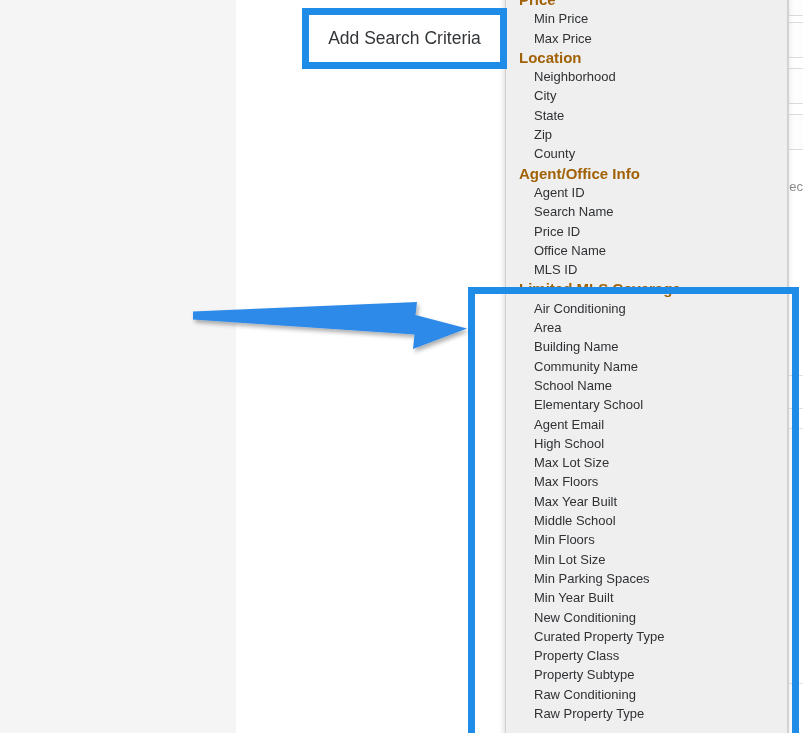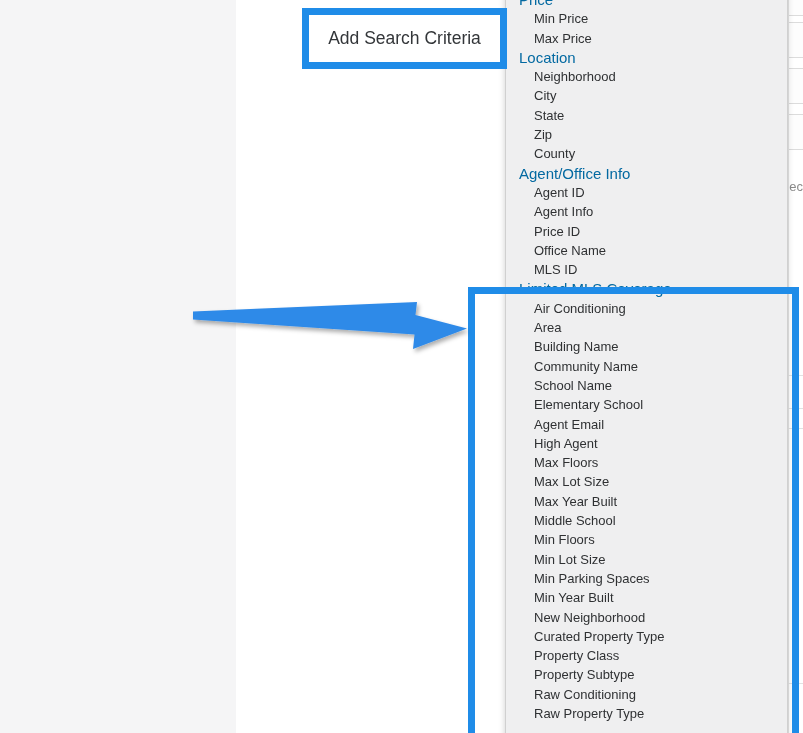--- a/index.html
+++ b/index.html
@@ -149,25 +149,26 @@
     overflow: hidden;
   }
   .dd-scroll {
     position: absolute;
     left: 0;
     top: 0;
     width: 100%;
   }
   .dd-group {
     font-size: 15px;
-    color: #0369a1;
+    color: #a16207;
     padding: 0 0 0 13px;
     line-height: 19.3px;
     height: 19.3px;
     white-space: nowrap;
+    font-weight: bold;
   }
   .dd-item {
     font-size: 13px;
     color: #2f3133;
     padding: 0 0 0 28px;
     line-height: 19.3px;
     height: 19.3px;
     white-space: nowrap;
     cursor: default;
   }
@@ -246,42 +247,42 @@
         <div class="dd-item">Min Price</div>
         <div class="dd-item">Max Price</div>
         <div class="dd-group">Location</div>
         <div class="dd-item">Neighborhood</div>
         <div class="dd-item">City</div>
         <div class="dd-item">State</div>
         <div class="dd-item">Zip</div>
         <div class="dd-item">County</div>
         <div class="dd-group">Agent/Office Info</div>
         <div class="dd-item">Agent ID</div>
-        <div class="dd-item">Agent Info</div>
+        <div class="dd-item">Search Name</div>
         <div class="dd-item">Price ID</div>
         <div class="dd-item">Office Name</div>
         <div class="dd-item">MLS ID</div>
         <div class="dd-group">Limited MLS Coverage</div>
         <div class="dd-item">Air Conditioning</div>
         <div class="dd-item">Area</div>
         <div class="dd-item">Building Name</div>
         <div class="dd-item">Community Name</div>
         <div class="dd-item">School Name</div>
         <div class="dd-item">Elementary School</div>
         <div class="dd-item">Agent Email</div>
-        <div class="dd-item">High Agent</div>
+        <div class="dd-item">High School</div>
+        <div class="dd-item">Max Lot Size</div>
         <div class="dd-item">Max Floors</div>
-        <div class="dd-item">Max Lot Size</div>
         <div class="dd-item">Max Year Built</div>
         <div class="dd-item">Middle School</div>
         <div class="dd-item">Min Floors</div>
         <div class="dd-item">Min Lot Size</div>
         <div class="dd-item">Min Parking Spaces</div>
         <div class="dd-item">Min Year Built</div>
-        <div class="dd-item">New Neighborhood</div>
+        <div class="dd-item">New Conditioning</div>
         <div class="dd-item">Curated Property Type</div>
         <div class="dd-item">Property Class</div>
         <div class="dd-item">Property Subtype</div>
         <div class="dd-item">Raw Conditioning</div>
         <div class="dd-item">Raw Property Type</div>
       </div>
   </div>
 
   <div class="annot-box btn-box"></div>
 

